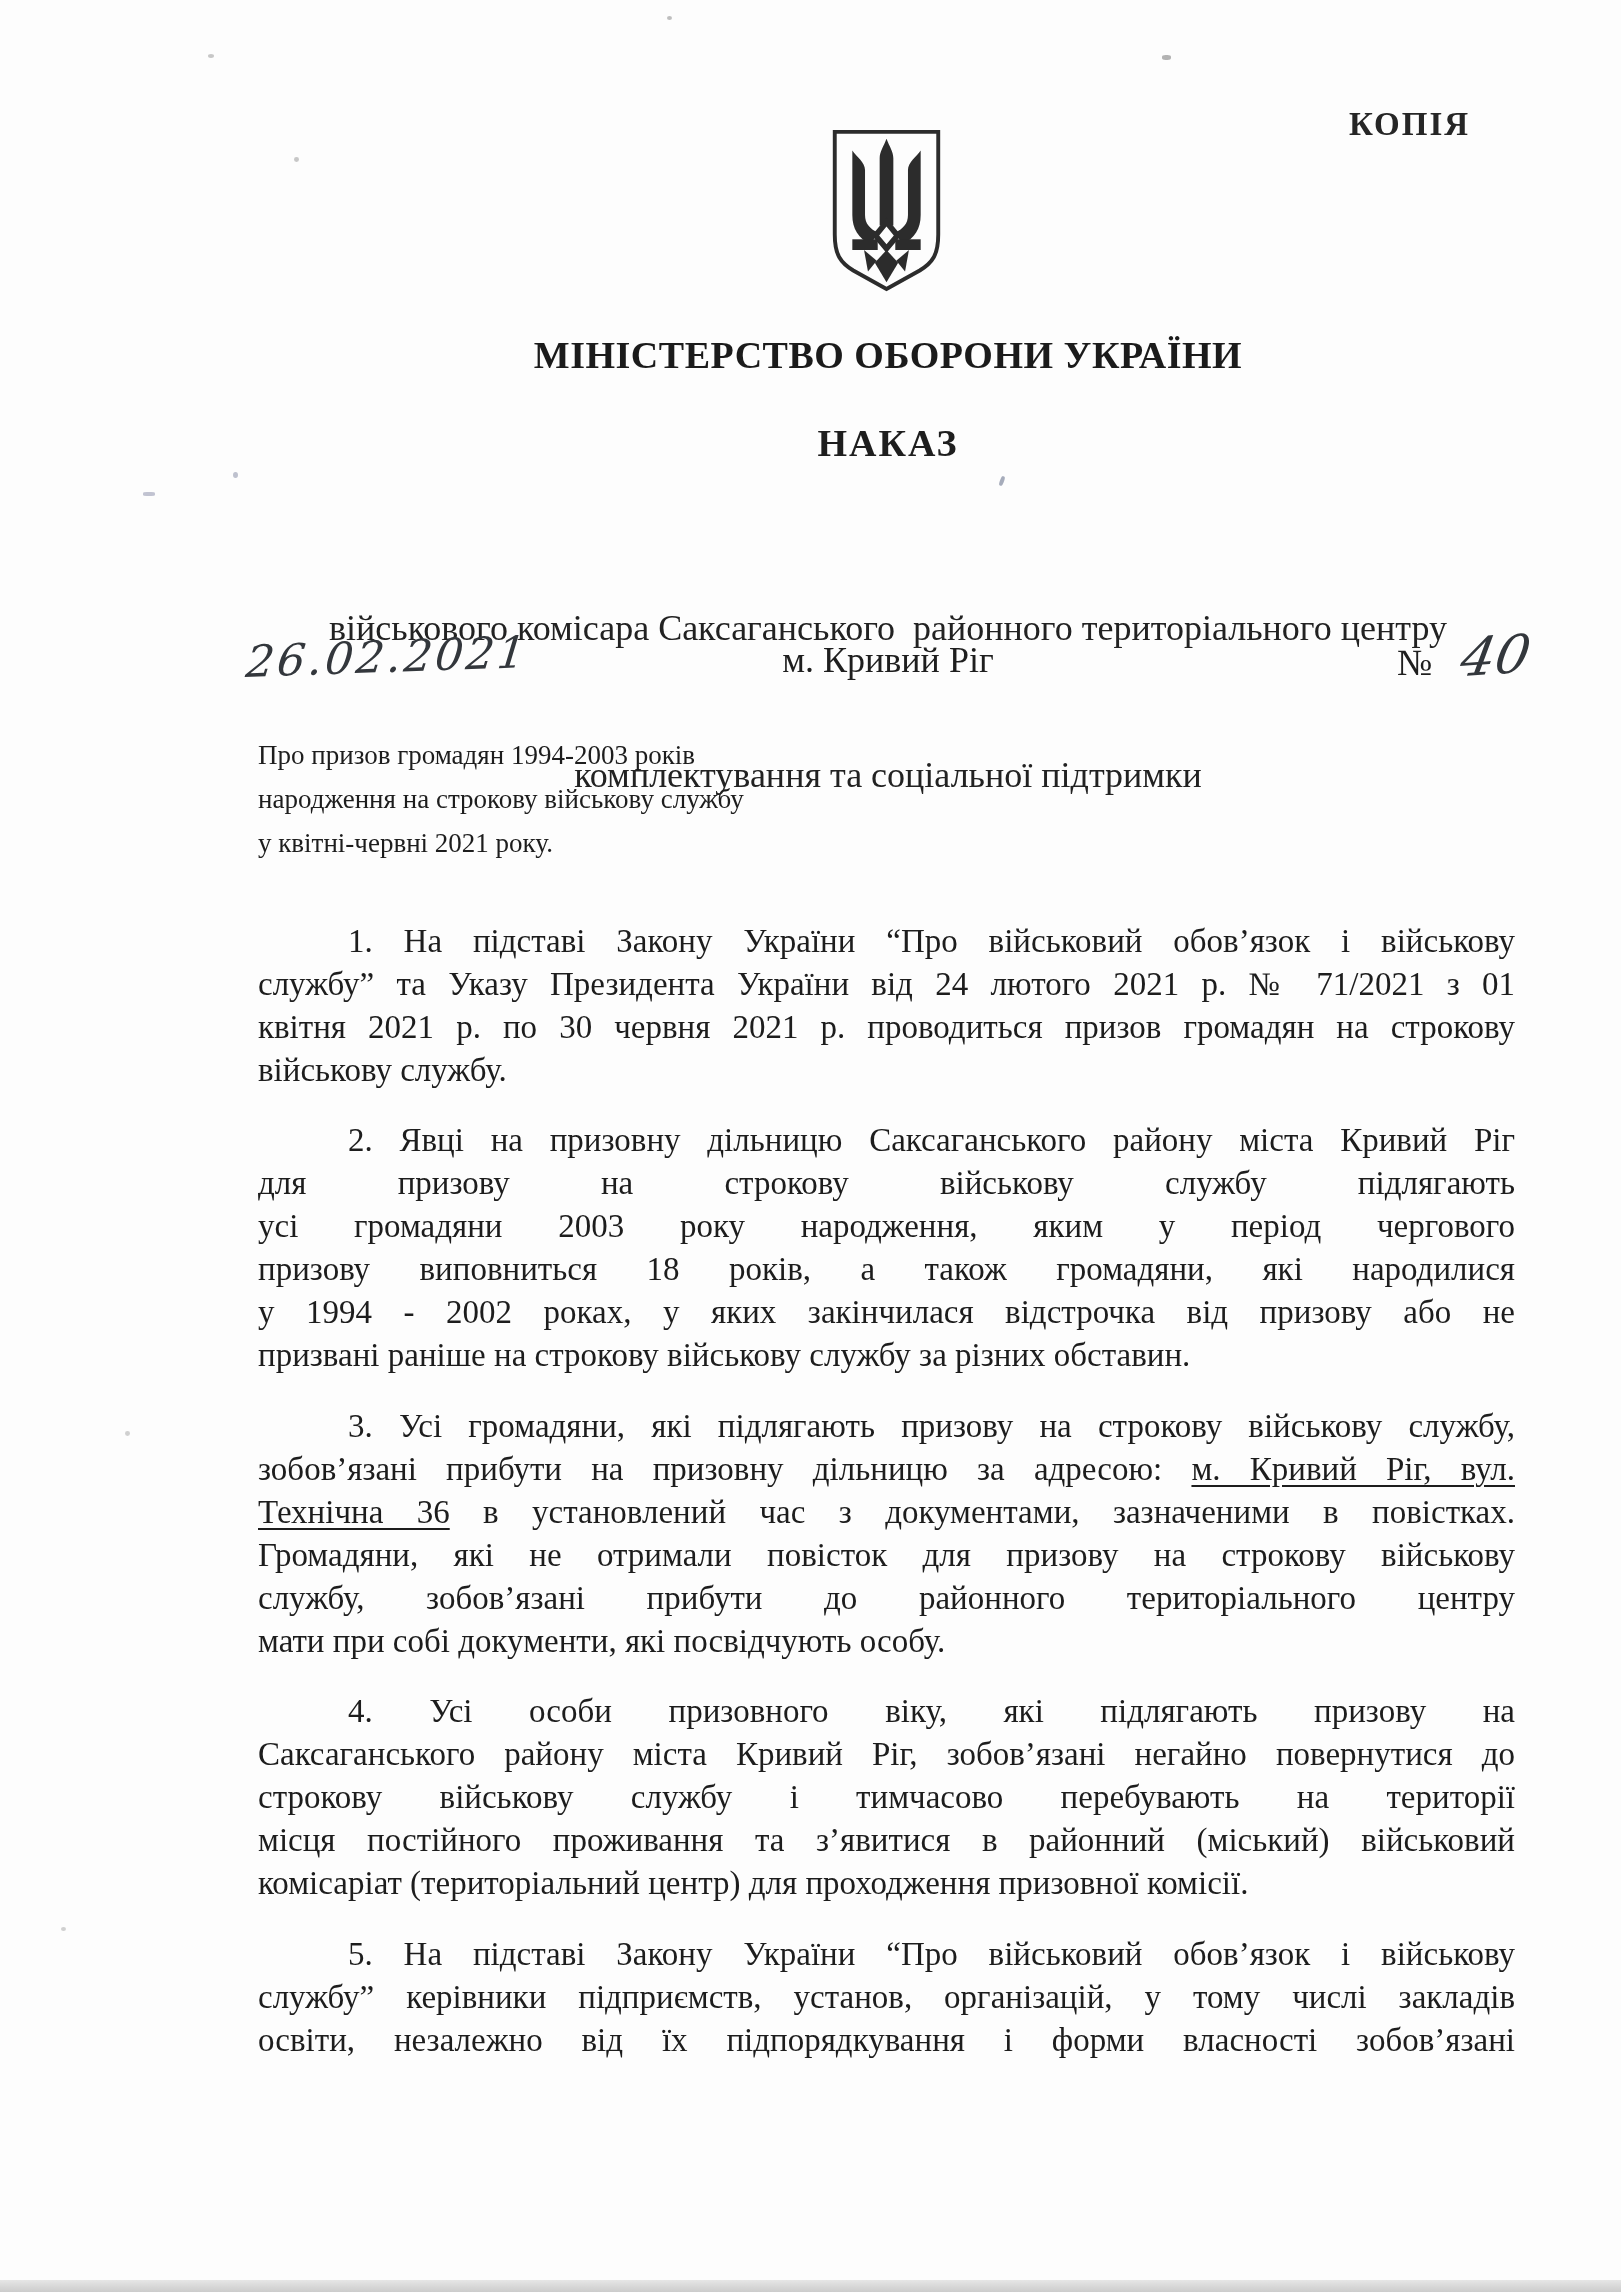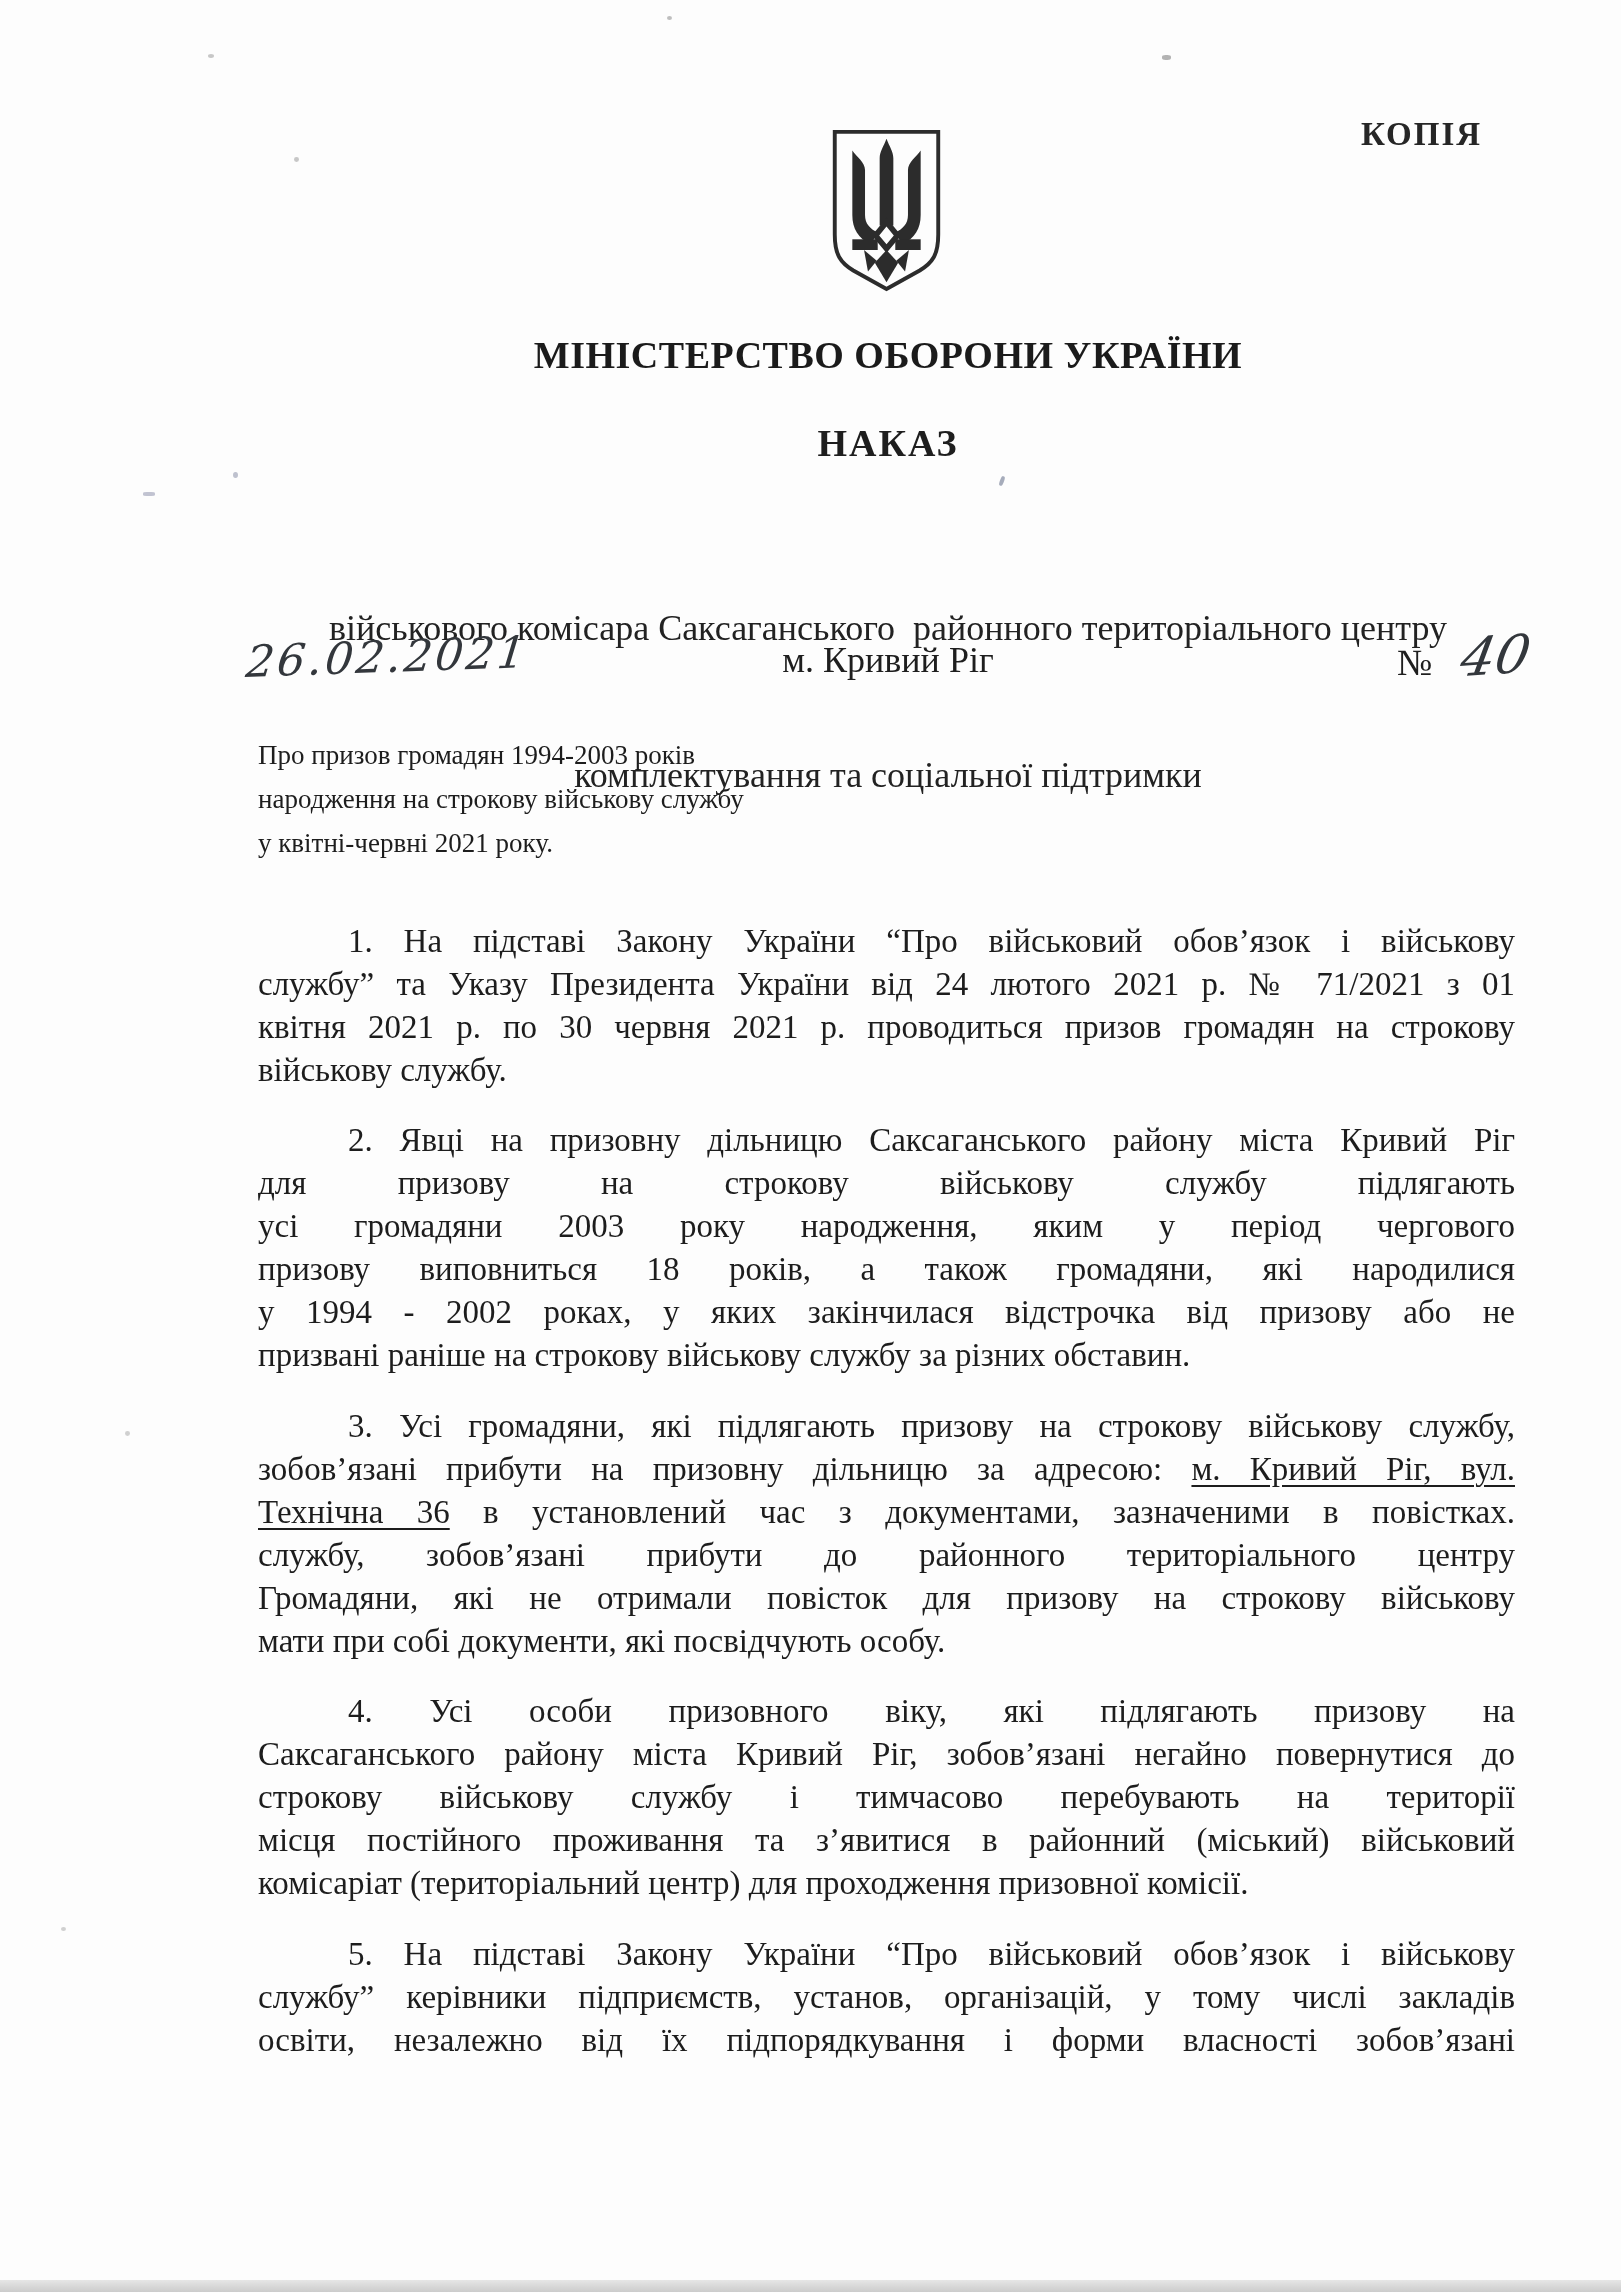--- a/index.html
+++ b/index.html
@@ -11,24 +11,23 @@
     overflow:hidden;
   }
   .page {
     position:absolute; left:0; top:0;
     width:1621px; height:2293px;
     background:#fdfdfd;
     color:#1e1e1e;
   }
   
   .copy-label {
-    position:absolute; left:1349px; top:116px;
+    position:absolute; left:1349px; top:106px;
     font-size:33px; font-weight:bold; letter-spacing:2px;
     color:#262626;
-    margin-left:12px;
   }
   .emblem {
     position:absolute; left:825px; top:123px;
     width:123px; height:174px;
   }
   .ministry {
     position:absolute; left:153px; top:333px; width:1470px;
     text-align:center; font-size:38px; font-weight:bold;
     letter-spacing:0.5px; color:#1b1b1b;
   }
@@ -147,22 +146,22 @@
         <div class="line just"><span>для призову на строкову військову службу підлягають</span></div>
         <div class="line just"><span>усі громадяни 2003 року народження, яким у період чергового</span></div>
         <div class="line just"><span>призову виповниться 18 років, а також громадяни, які народилися</span></div>
         <div class="line just"><span>у 1994 - 2002 роках, у яких закінчилася відстрочка від призову або не</span></div>
         <div class="line"><span>призвані раніше на строкову військову службу за різних обставин.</span></div>
       </div>
       <div class="para">
         <div class="line indent just"><span>3. Усі громадяни, які підлягають призову на строкову військову службу,</span></div>
         <div class="line just"><span>зобов’язані прибути на призовну дільницю за адресою: </span><span class="u">м. Кривий Ріг, вул.</span></div>
         <div class="line just"><span class="u">Технічна 36</span><span> в установлений час з документами, зазначеними в повістках.</span></div>
+        <div class="line just"><span>Громадяни, які не отримали повісток для призову на строкову військову</span></div>
         <div class="line just"><span>службу, зобов’язані прибути до районного територіального центру</span></div>
-        <div class="line just"><span>Громадяни, які не отримали повісток для призову на строкову військову</span></div>
         <div class="line"><span>мати при собі документи, які посвідчують особу.</span></div>
       </div>
       <div class="para">
         <div class="line indent just"><span>4. Усі особи призовного віку, які підлягають призову на</span></div>
         <div class="line just"><span>Саксаганського району міста Кривий Ріг, зобов’язані негайно повернутися до</span></div>
         <div class="line just"><span>строкову військову службу і тимчасово перебувають на території</span></div>
         <div class="line just"><span>місця постійного проживання та з’явитися в районний (міський) військовий</span></div>
         <div class="line"><span>комісаріат (територіальний центр) для проходження призовної комісії.</span></div>
       </div>
       <div class="para">

